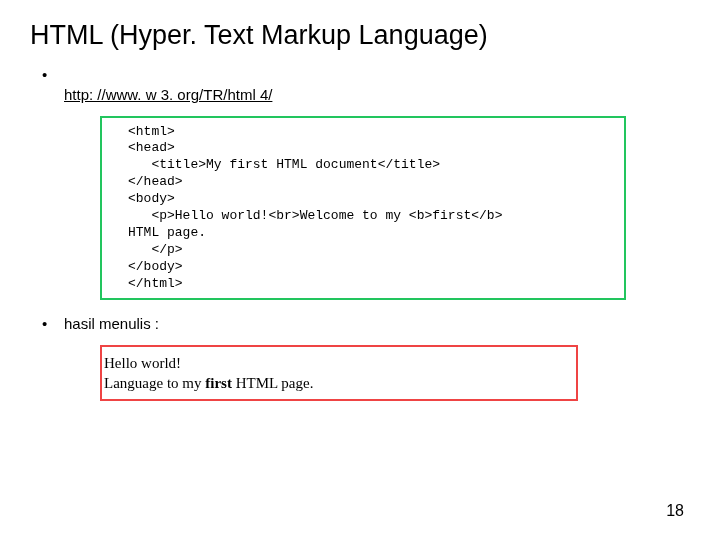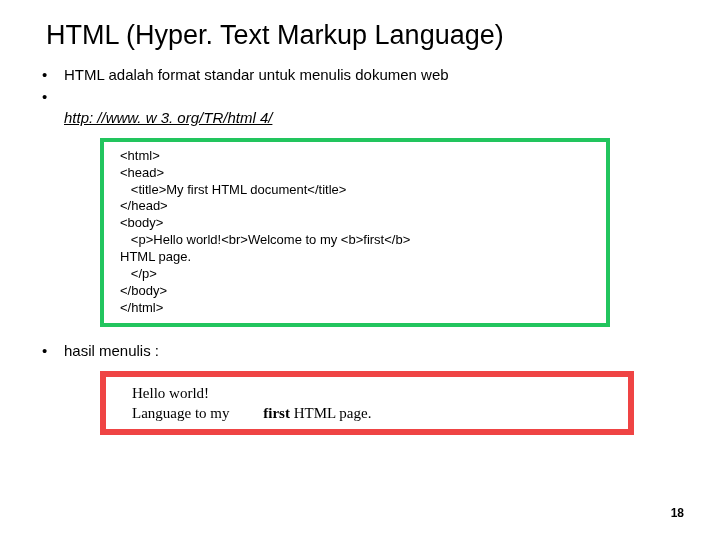--- a/index.html
+++ b/index.html
@@ -7,21 +7,21 @@
     background: #fff;
     margin: 0;
     padding: 20px 30px;
     width: 720px;
     height: 540px;
     box-sizing: border-box;
     position: relative;
   }
   .title {
     font-size: 27px;
-    margin: 0 0 14px 16px;
+    margin: 0 0 14px 0;
     font-weight: normal;
   }
   .bullets {
     list-style: none;
     padding: 0;
     margin: 0 0 0 6px;
   }
   .bullets > li {
     position: relative;
     padding-left: 28px;
@@ -31,57 +31,54 @@
   }
   .bullets > li::before {
     content: "•";
     position: absolute;
     left: 6px;
     top: 0;
   }
   .link {
     text-decoration: underline;
     color: #000;
-    font-style: italic;
   }
   .code-box {
-    border: 4px solid #22c55e;
-    padding: 6px 16px;
+    border: 2px solid #22c55e;
+    padding: 6px 26px;
     margin: 10px 0 14px 70px;
-    font-family: Liberation Sans, sans-serif;
+    font-family: Liberation Mono, monospace;
     font-size: 13px;
     line-height: 1.3;
     white-space: pre-wrap;
     width: 470px;
   }
   .render-box {
-    border: 6px solid #ef4444;
-    padding: 6px 26px;
+    border: 2px solid #ef4444;
+    padding: 6px 2px;
     margin: 10px 0 0 70px;
     font-family: "Times New Roman", serif;
     font-size: 15px;
     line-height: 1.35;
     width: 470px;
   }
   .page-num {
     position: absolute;
     bottom: 20px;
     right: 36px;
-    font-size: 12px;
-    font-weight: bold;
+    font-size: 16px;
   }
-  .bold { font-weight: bold; margin-left: 30px; }
+  .bold { font-weight: bold; }
 </style>
 </head>
 <body>
 
 <h1 class="title">HTML (Hyper. Text Markup Language)</h1>
 
 <ul class="bullets">
-  <li>HTML adalah format standar untuk menulis dokumen web</li>
   <li>
     <br>
     <span class="link">http: //www. w 3. org/TR/html 4/</span>
   </li>
 </ul>
 
 <div class="code-box">&lt;html&gt;
 &lt;head&gt;
    &lt;title&gt;My first HTML document&lt;/title&gt;
 &lt;/head&gt;

